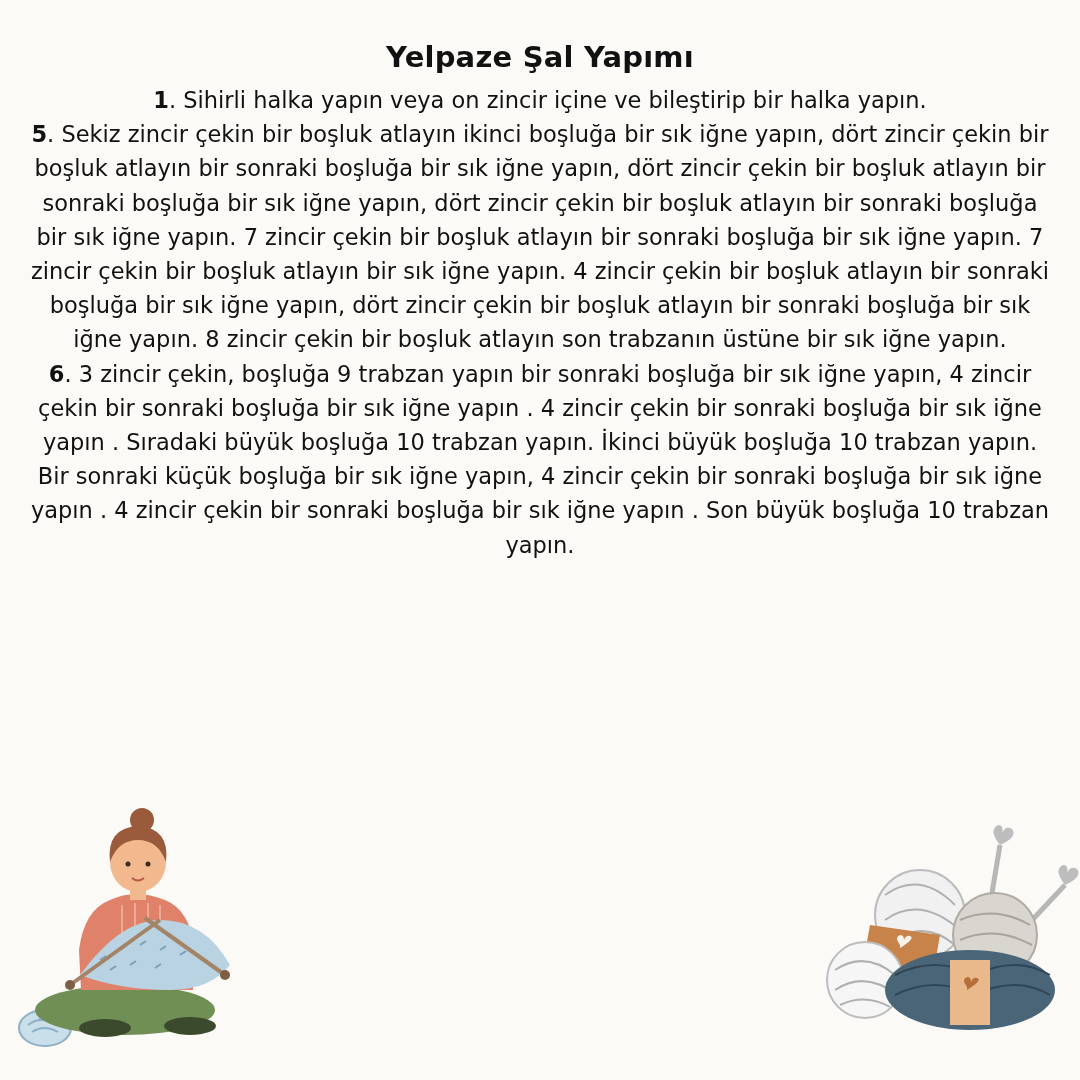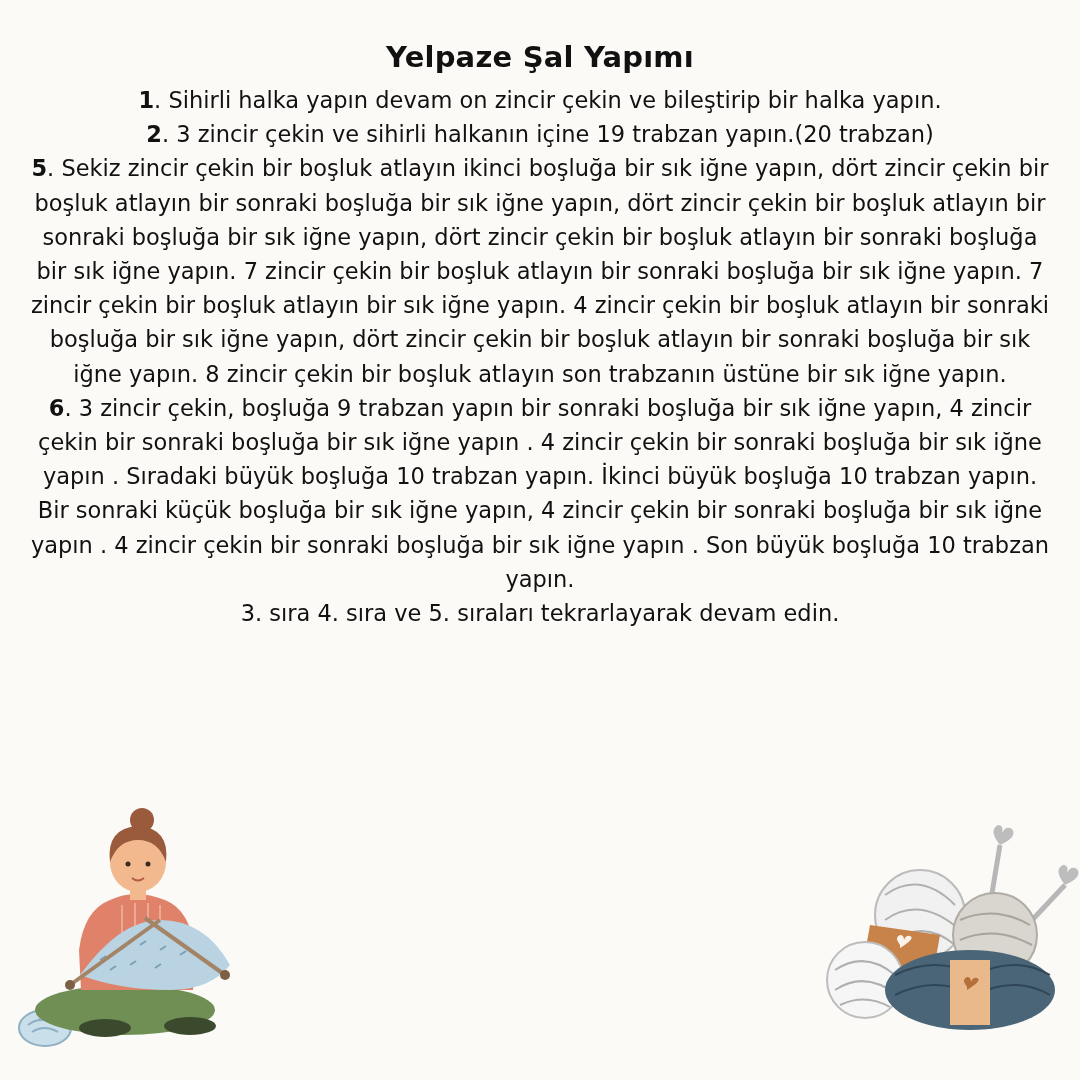--- a/index.html
+++ b/index.html
@@ -23,25 +23,23 @@
   .step b { font-weight: bold; }
   .illus-left { position: absolute; left: 10px; top: 800px; width: 230px; height: 260px; }
   .illus-right { position: absolute; left: 825px; top: 825px; width: 255px; height: 215px; }
 </style>
 </head>
 <body>
 
 <div class="title">Yelpaze Şal Yapımı</div>
 
 <div class="body-text">
-  <span class="step"><b>1</b><span>. Sihirli halka yapın devam on zincir çekin ve bileştirip bir halka yapın.</span></span>
-  <span class="step"><b>2</b><span>. 3 zincir çekin ve sihirli halkanın içine 19 trabzan yapın.(20 trabzan)</span></span>
+  <span class="step"><b>1</b><span>. Sihirli halka yapın veya on zincir içine ve bileştirip bir halka yapın.</span></span>
   <span class="step"><b>5</b><span>. Sekiz zincir çekin  bir boşluk atlayın ikinci boşluğa bir sık iğne yapın, dört zincir çekin bir boşluk atlayın bir sonraki boşluğa bir sık iğne yapın, dört zincir çekin bir boşluk atlayın bir sonraki boşluğa bir sık iğne yapın, dört zincir çekin bir boşluk atlayın bir sonraki boşluğa bir sık iğne yapın. 7 zincir çekin bir boşluk atlayın bir sonraki boşluğa bir sık iğne yapın. 7 zincir çekin bir boşluk atlayın bir sık iğne yapın. 4 zincir çekin bir boşluk atlayın bir sonraki boşluğa bir sık iğne yapın, dört zincir çekin bir boşluk atlayın bir sonraki boşluğa bir sık iğne yapın. 8 zincir çekin bir boşluk atlayın son trabzanın üstüne bir sık iğne yapın.</span></span>
   <span class="step"><b>6</b><span>. 3 zincir çekin, boşluğa 9 trabzan yapın bir sonraki boşluğa bir sık iğne yapın, 4 zincir çekin bir sonraki boşluğa bir sık iğne yapın . 4 zincir çekin bir sonraki boşluğa bir sık iğne yapın . Sıradaki büyük boşluğa 10 trabzan yapın. İkinci büyük boşluğa 10 trabzan yapın. Bir sonraki küçük boşluğa bir sık iğne yapın, 4 zincir çekin bir sonraki boşluğa bir sık iğne yapın . 4 zincir çekin bir sonraki boşluğa bir sık iğne yapın . Son büyük boşluğa 10 trabzan yapın.</span></span>
-  <span class="step">3. sıra 4. sıra ve 5. sıraları tekrarlayarak devam edin.</span>
 </div>
 
 <svg class="illus-left" viewBox="0 0 230 260">
 
   <ellipse cx="35" cy="228" rx="26" ry="18" fill="#c9dfea" stroke="#8fb0c4" stroke-width="2"></ellipse>
   <path d="M18 225 q12 -10 30 0 M22 232 q12 -8 26 0 M28 220 q8 -6 16 2" stroke="#8fb0c4" stroke-width="2" fill="none"></path>
   <path d="M55 215 q10 -30 50 -28" stroke="#b9d3e2" stroke-width="4" fill="none"></path>
 
   <ellipse cx="115" cy="210" rx="90" ry="25" fill="#6f8f55"></ellipse>
   <ellipse cx="95" cy="228" rx="26" ry="9" fill="#3b4a2c"></ellipse>

